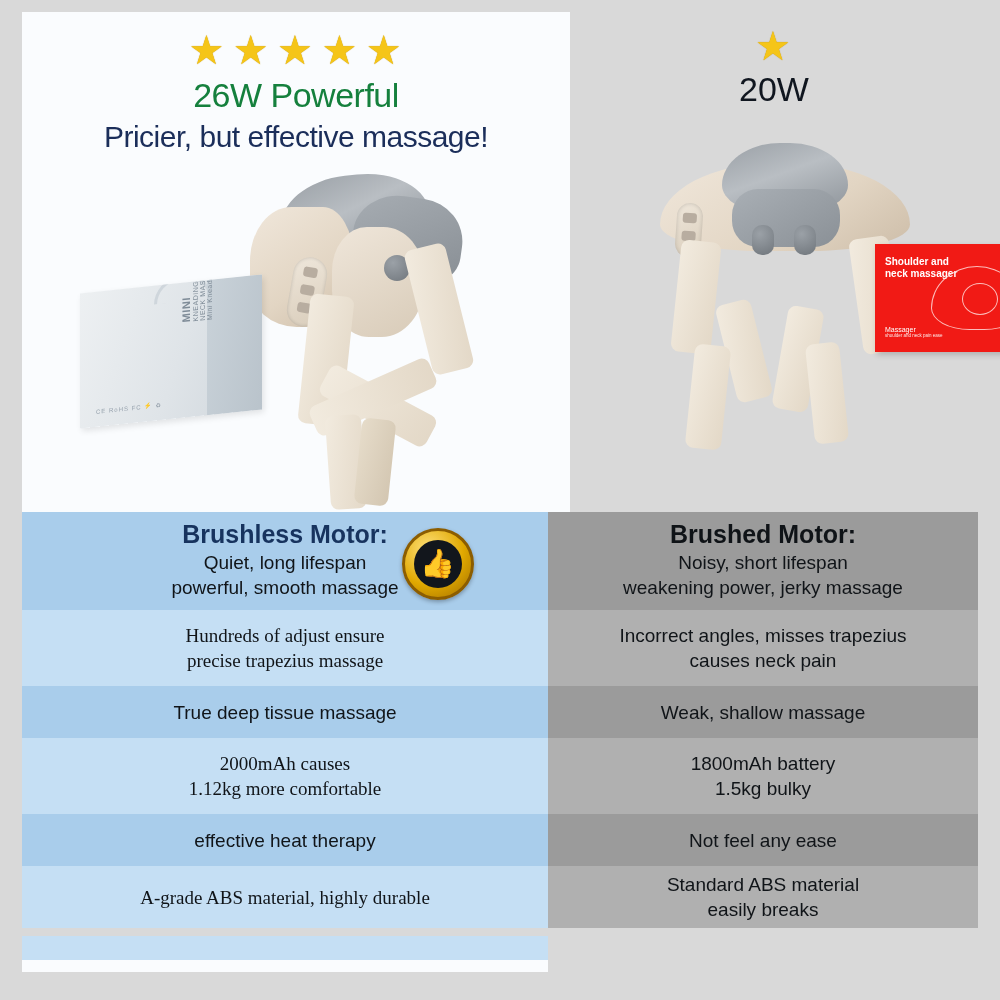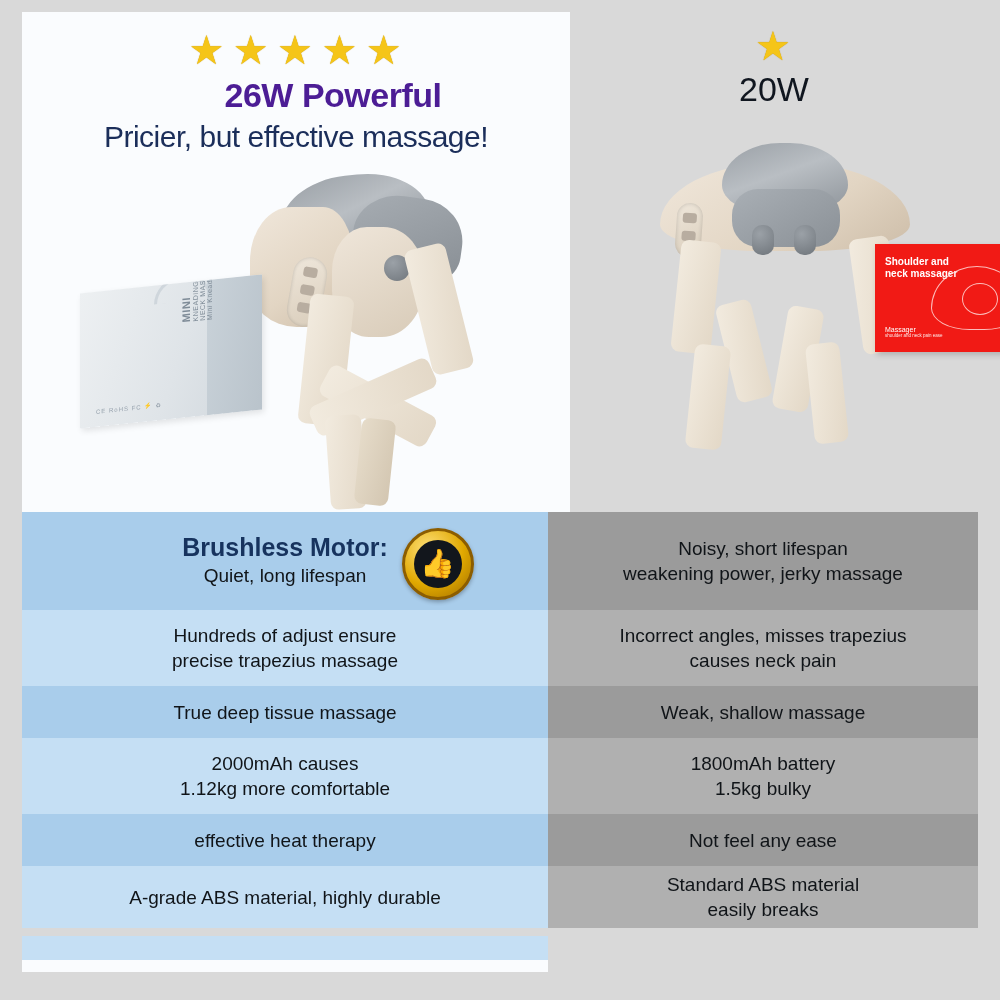--- a/index.html
+++ b/index.html
@@ -61,25 +61,24 @@
     text-shadow: 0 0 1px #b98a00;
   }
   .panel-right .stars { top: 14px; }
   .panel-right .star { font-size: 40px; }
 
   .headline {
     position: absolute;
     top: 64px;
     width: 100%;
     text-align: center;
-    color: #4c1d95;
+    color: #15803d;
     font-size: 34px;
-    font-weight: bold;
+    font-weight: normal;
     letter-spacing: -0.5px;
-    padding-left: 37px;
   }
   .subheadline {
     position: absolute;
     top: 108px;
     width: 100%;
     text-align: center;
     color: #1b2e5a;
     font-size: 30px;
     letter-spacing: -0.5px;
   }
@@ -248,21 +247,21 @@
     color: #101418;
     font-size: 19px;
     line-height: 25px;
     display: flex;
     flex-direction: column;
     justify-content: center;
   }
   .cell.left { width: 526px; }
   .cell.right { width: 430px; }
   .cell.left.a { background: #a9cdeb; }
-  .cell.left.b { background: #c5dff4; }
+  .cell.left.b { background: #c5dff4; font-family: Liberation Serif, serif; }
   .cell.right.a { background: #9b9b9b; }
   .cell.right.b { background: #b0b0b0; }
   .cell .title {
     font-size: 25px;
     font-weight: bold;
     margin-bottom: 3px;
   }
   .cell.left .title { color: #17335e; }
   .cell.right .title { color: #0f1317; }
   .row.header .cell { height: 98px; position: relative; }
@@ -406,25 +405,27 @@
       </div>
     </div>
   </div>
 
   <div class="table">
 
     <div class="row header">
       <div class="cell left a">
         <div class="title">Brushless Motor:</div>
         <div>Quiet,  long lifespan</div>
+        <div>powerful,  smooth massage</div>
         <div class="badge">
           <div class="inner">👍</div>
         </div>
       </div>
       <div class="cell right a">
+        <div class="title">Brushed Motor:</div>
         <div>Noisy, short lifespan</div>
         <div>weakening power,  jerky massage</div>
       </div>
     </div>
 
     <div class="row r2">
       <div class="cell left b">
         <div>Hundreds of adjust ensure</div>
         <div>precise trapezius massage</div>
       </div>

